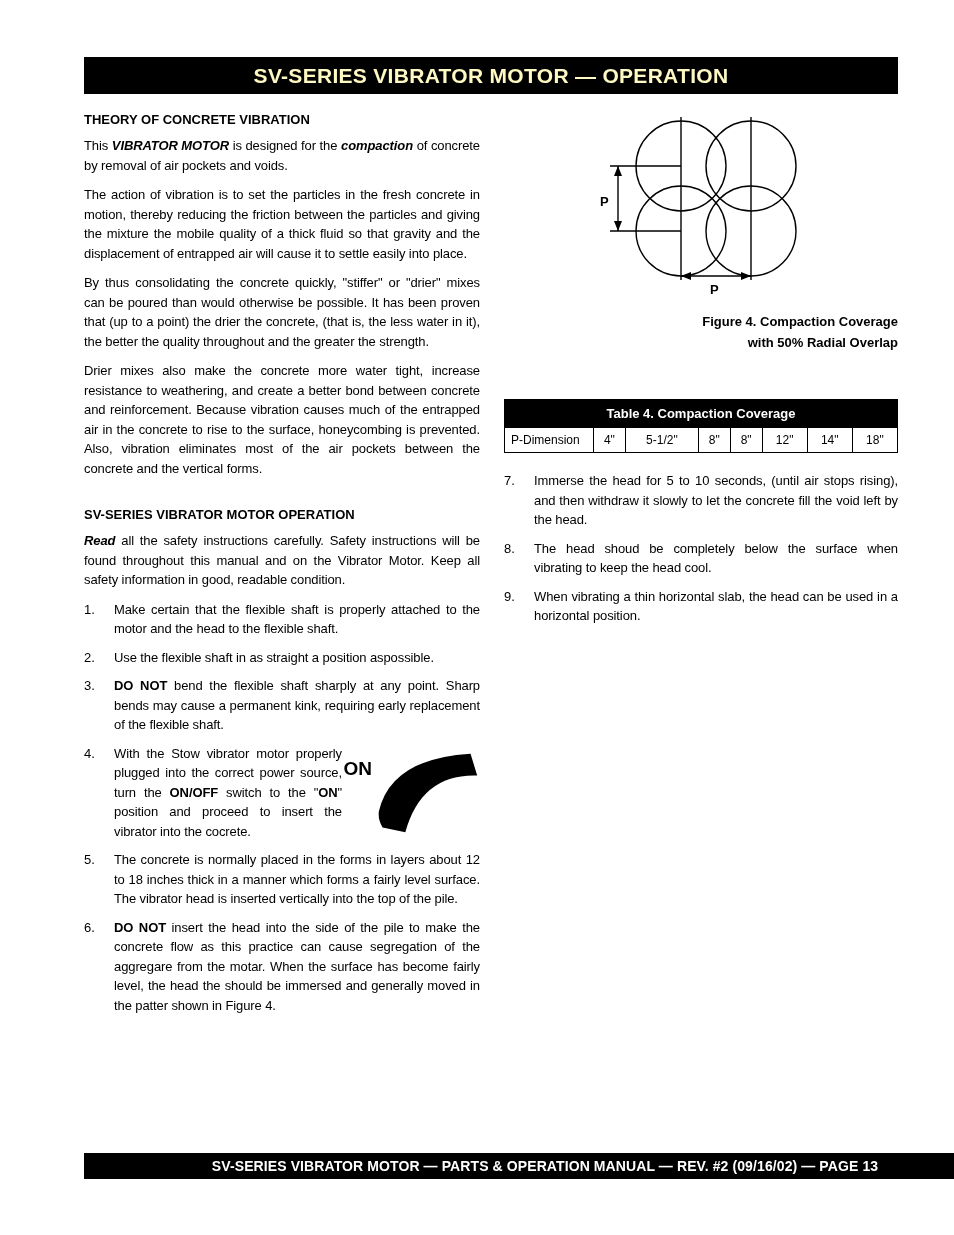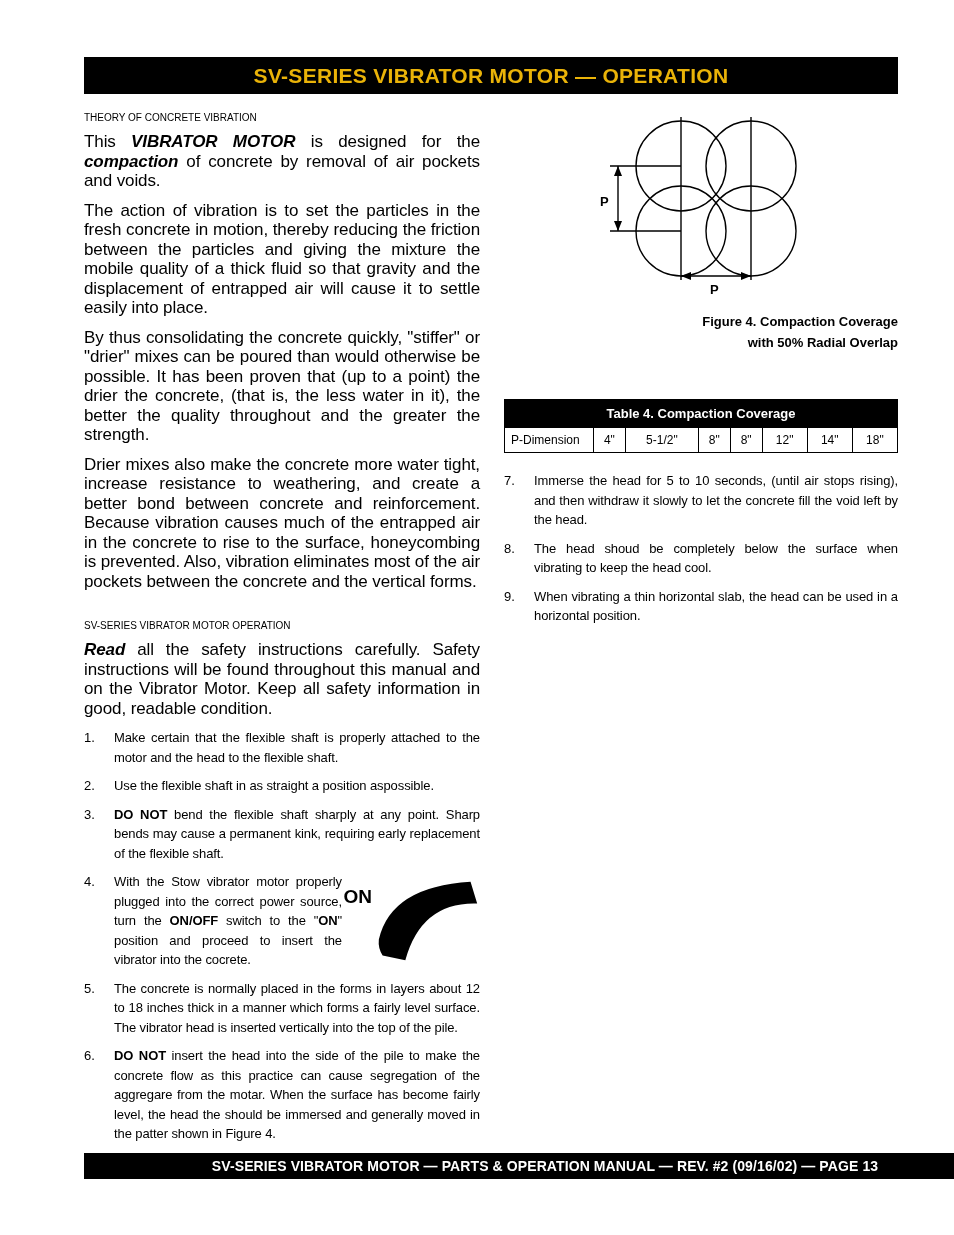--- a/index.html
+++ b/index.html
@@ -7,36 +7,36 @@
     position:relative; width:954px; height:1235px; margin:0 auto;
     background:#fff; color:#000;
     font-family:"Liberation Sans", sans-serif;
     overflow:hidden;
   }
   .title-bar {
     position:absolute; left:84px; top:57px; width:814px; height:37px;
     background:#000; display:flex; align-items:center; justify-content:center;
   }
   .title-bar h1 {
-    margin:0; color:#eab308; font-size:21px; font-weight:700; letter-spacing:.3px;
+    margin:0; color:#fef9c3; font-size:21px; font-weight:700; letter-spacing:.3px;
   }
   .content {
     position:absolute; left:84px; top:110px; width:814px;
     display:flex; gap:24px; align-items:flex-start;
   }
   .col-left { width:396px; }
   .col-right { width:394px; }
 
   h2.sec {
-    font-size:10px; font-weight:400; margin:29px 0 9px;
+    font-size:13px; font-weight:700; margin:29px 0 9px;
   }
   h2.sec.first { margin-top:2px; }
 
   p.body {
-    font-size:17px; line-height:19.5px; text-align:justify;
+    font-size:13px; line-height:19.5px; text-align:justify;
     margin:0 0 10px; letter-spacing:-.1px;
   }
   .b  { font-weight:700; }
   .bi { font-weight:700; font-style:italic; }
 
   .step { display:flex; margin:0 0 9px; }
   .step-num {
     width:30px; flex-shrink:0; font-size:13px; line-height:19.5px;
   }
   .step-text {

